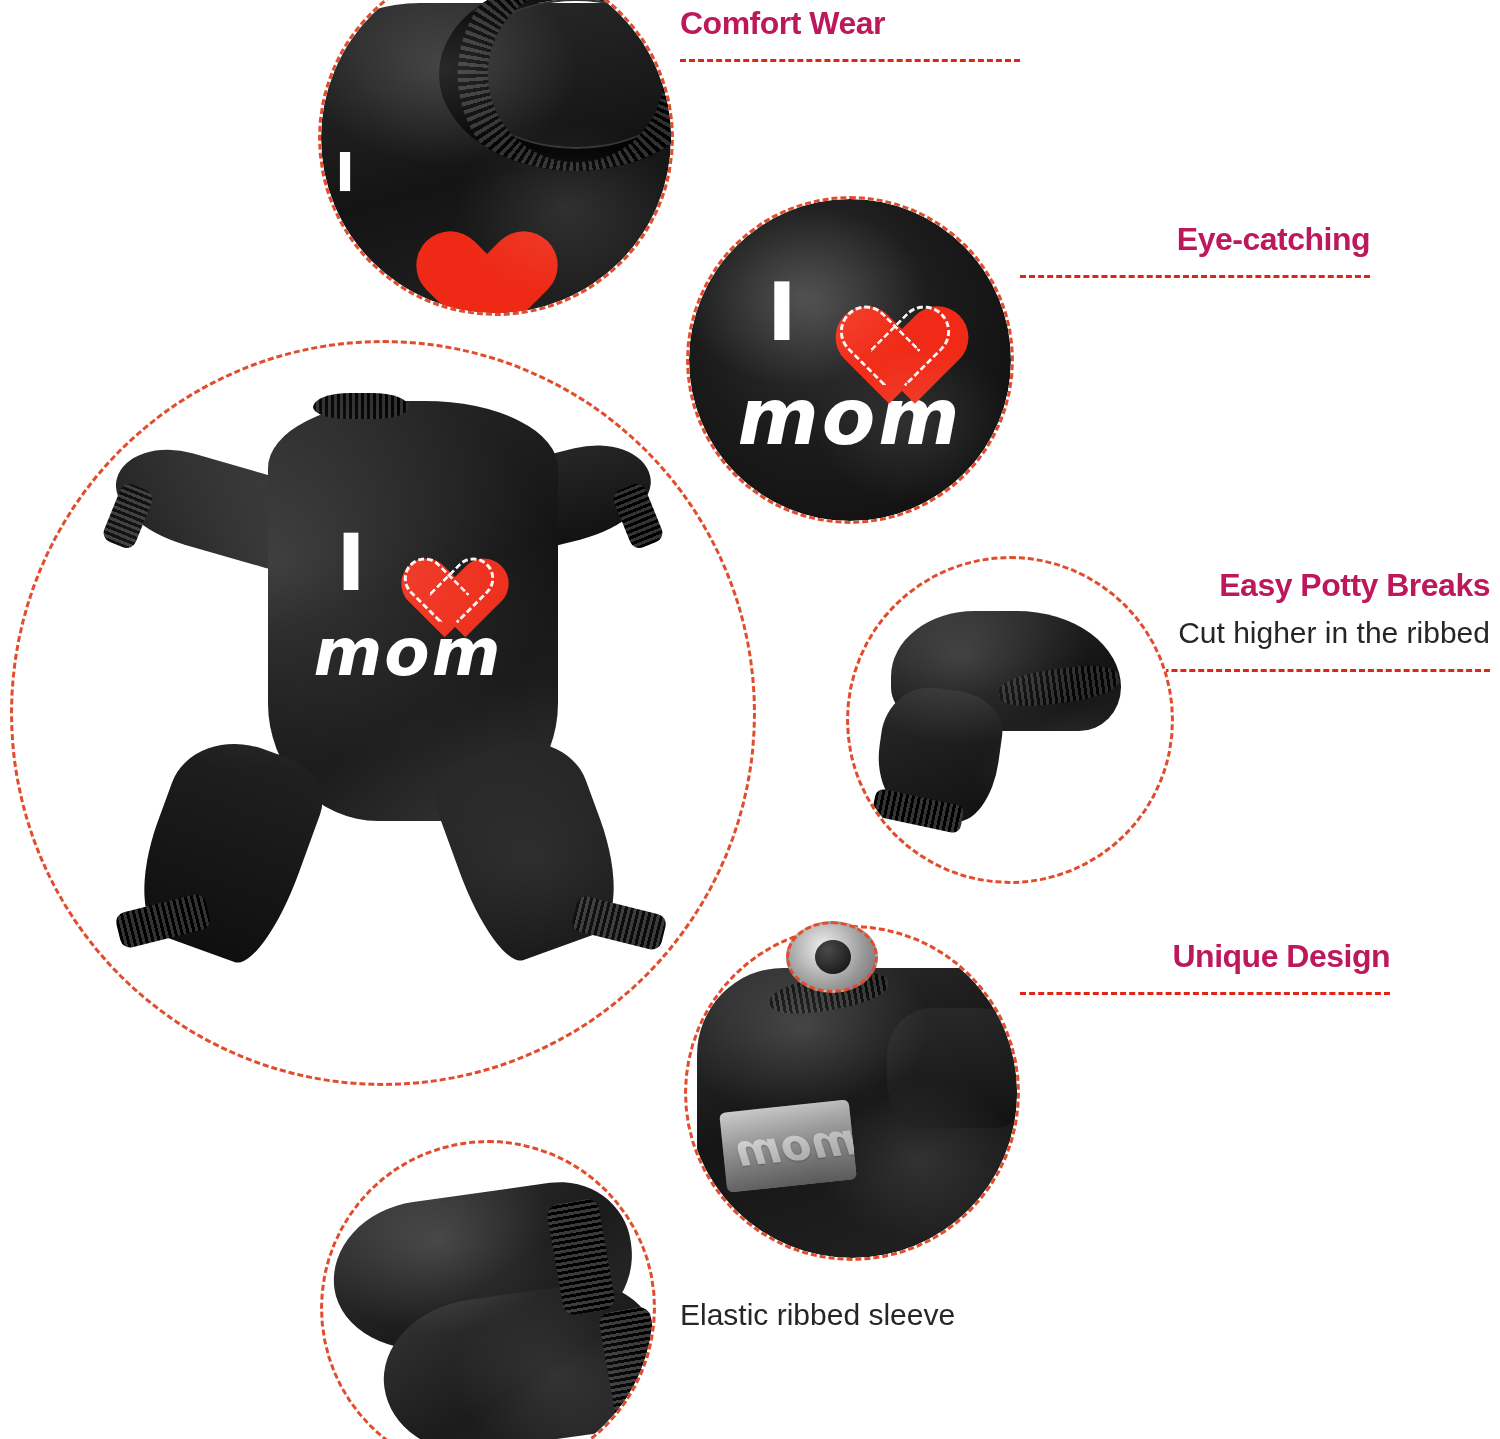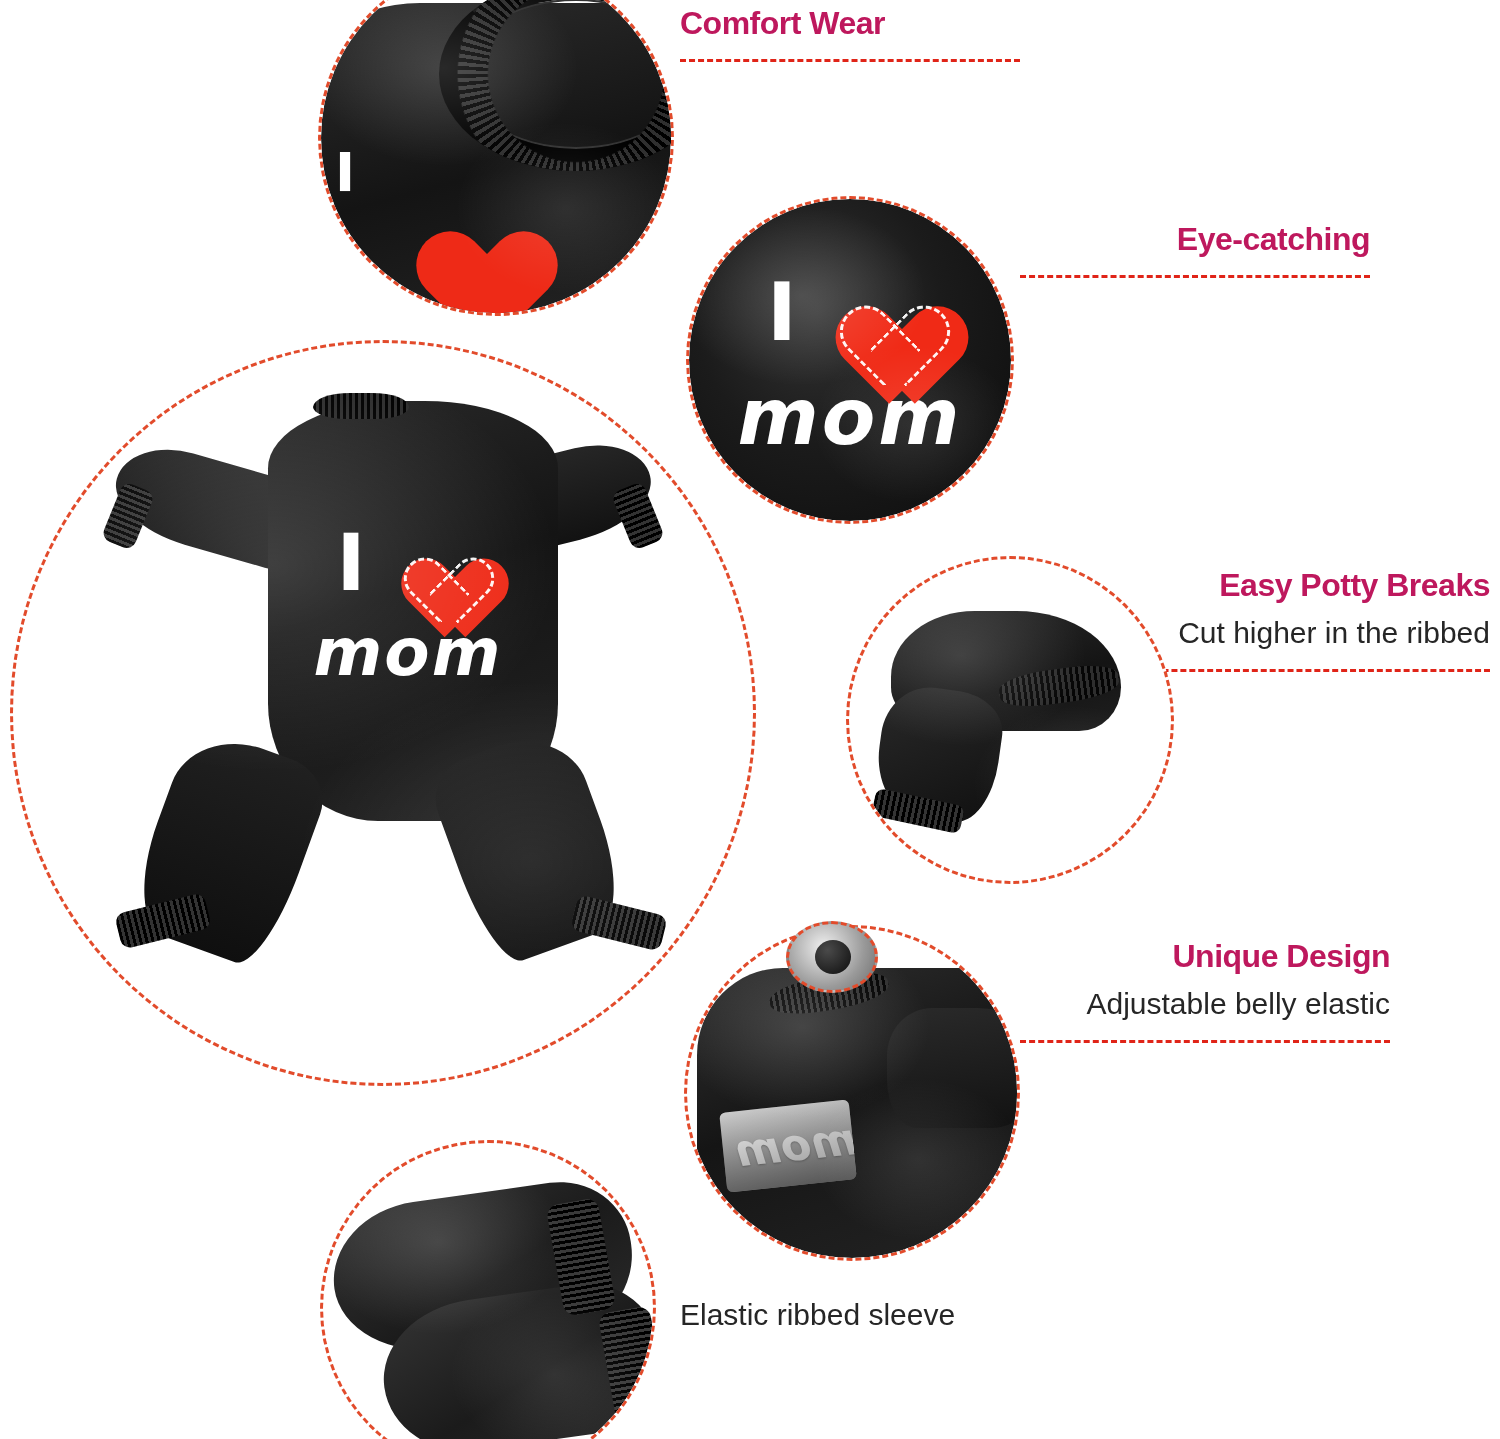--- a/index.html
+++ b/index.html
@@ -535,21 +535,20 @@
 </div>
 
 <div class="feature right-align" id="feat-potty" style="left:1100px; top:568px; width:390px;">
   <div class="feature-title">Easy Potty Breaks</div>
   <div class="feature-sub">Cut higher in the ribbed</div>
   <div class="dash-rule"></div>
 </div>
 
 <div class="feature right-align" id="feat-unique" style="left:1020px; top:896px; width:370px;margin-top:43px;">
   <div class="feature-title">Unique Design</div>
-  <div class="feature-sub">Adjustable belly elastic</div>
   <div class="dash-rule"></div>
 </div>
 
 <div class="feature" id="feat-easywear" style="left:680px; top:1285px; width:330px;">
   <div class="feature-sub">Elastic ribbed sleeve</div>
 </div>
 
 <div class="circle" id="neck-circle">
   <div class="circle-inner">
     <div class="neck-fabric"></div>

